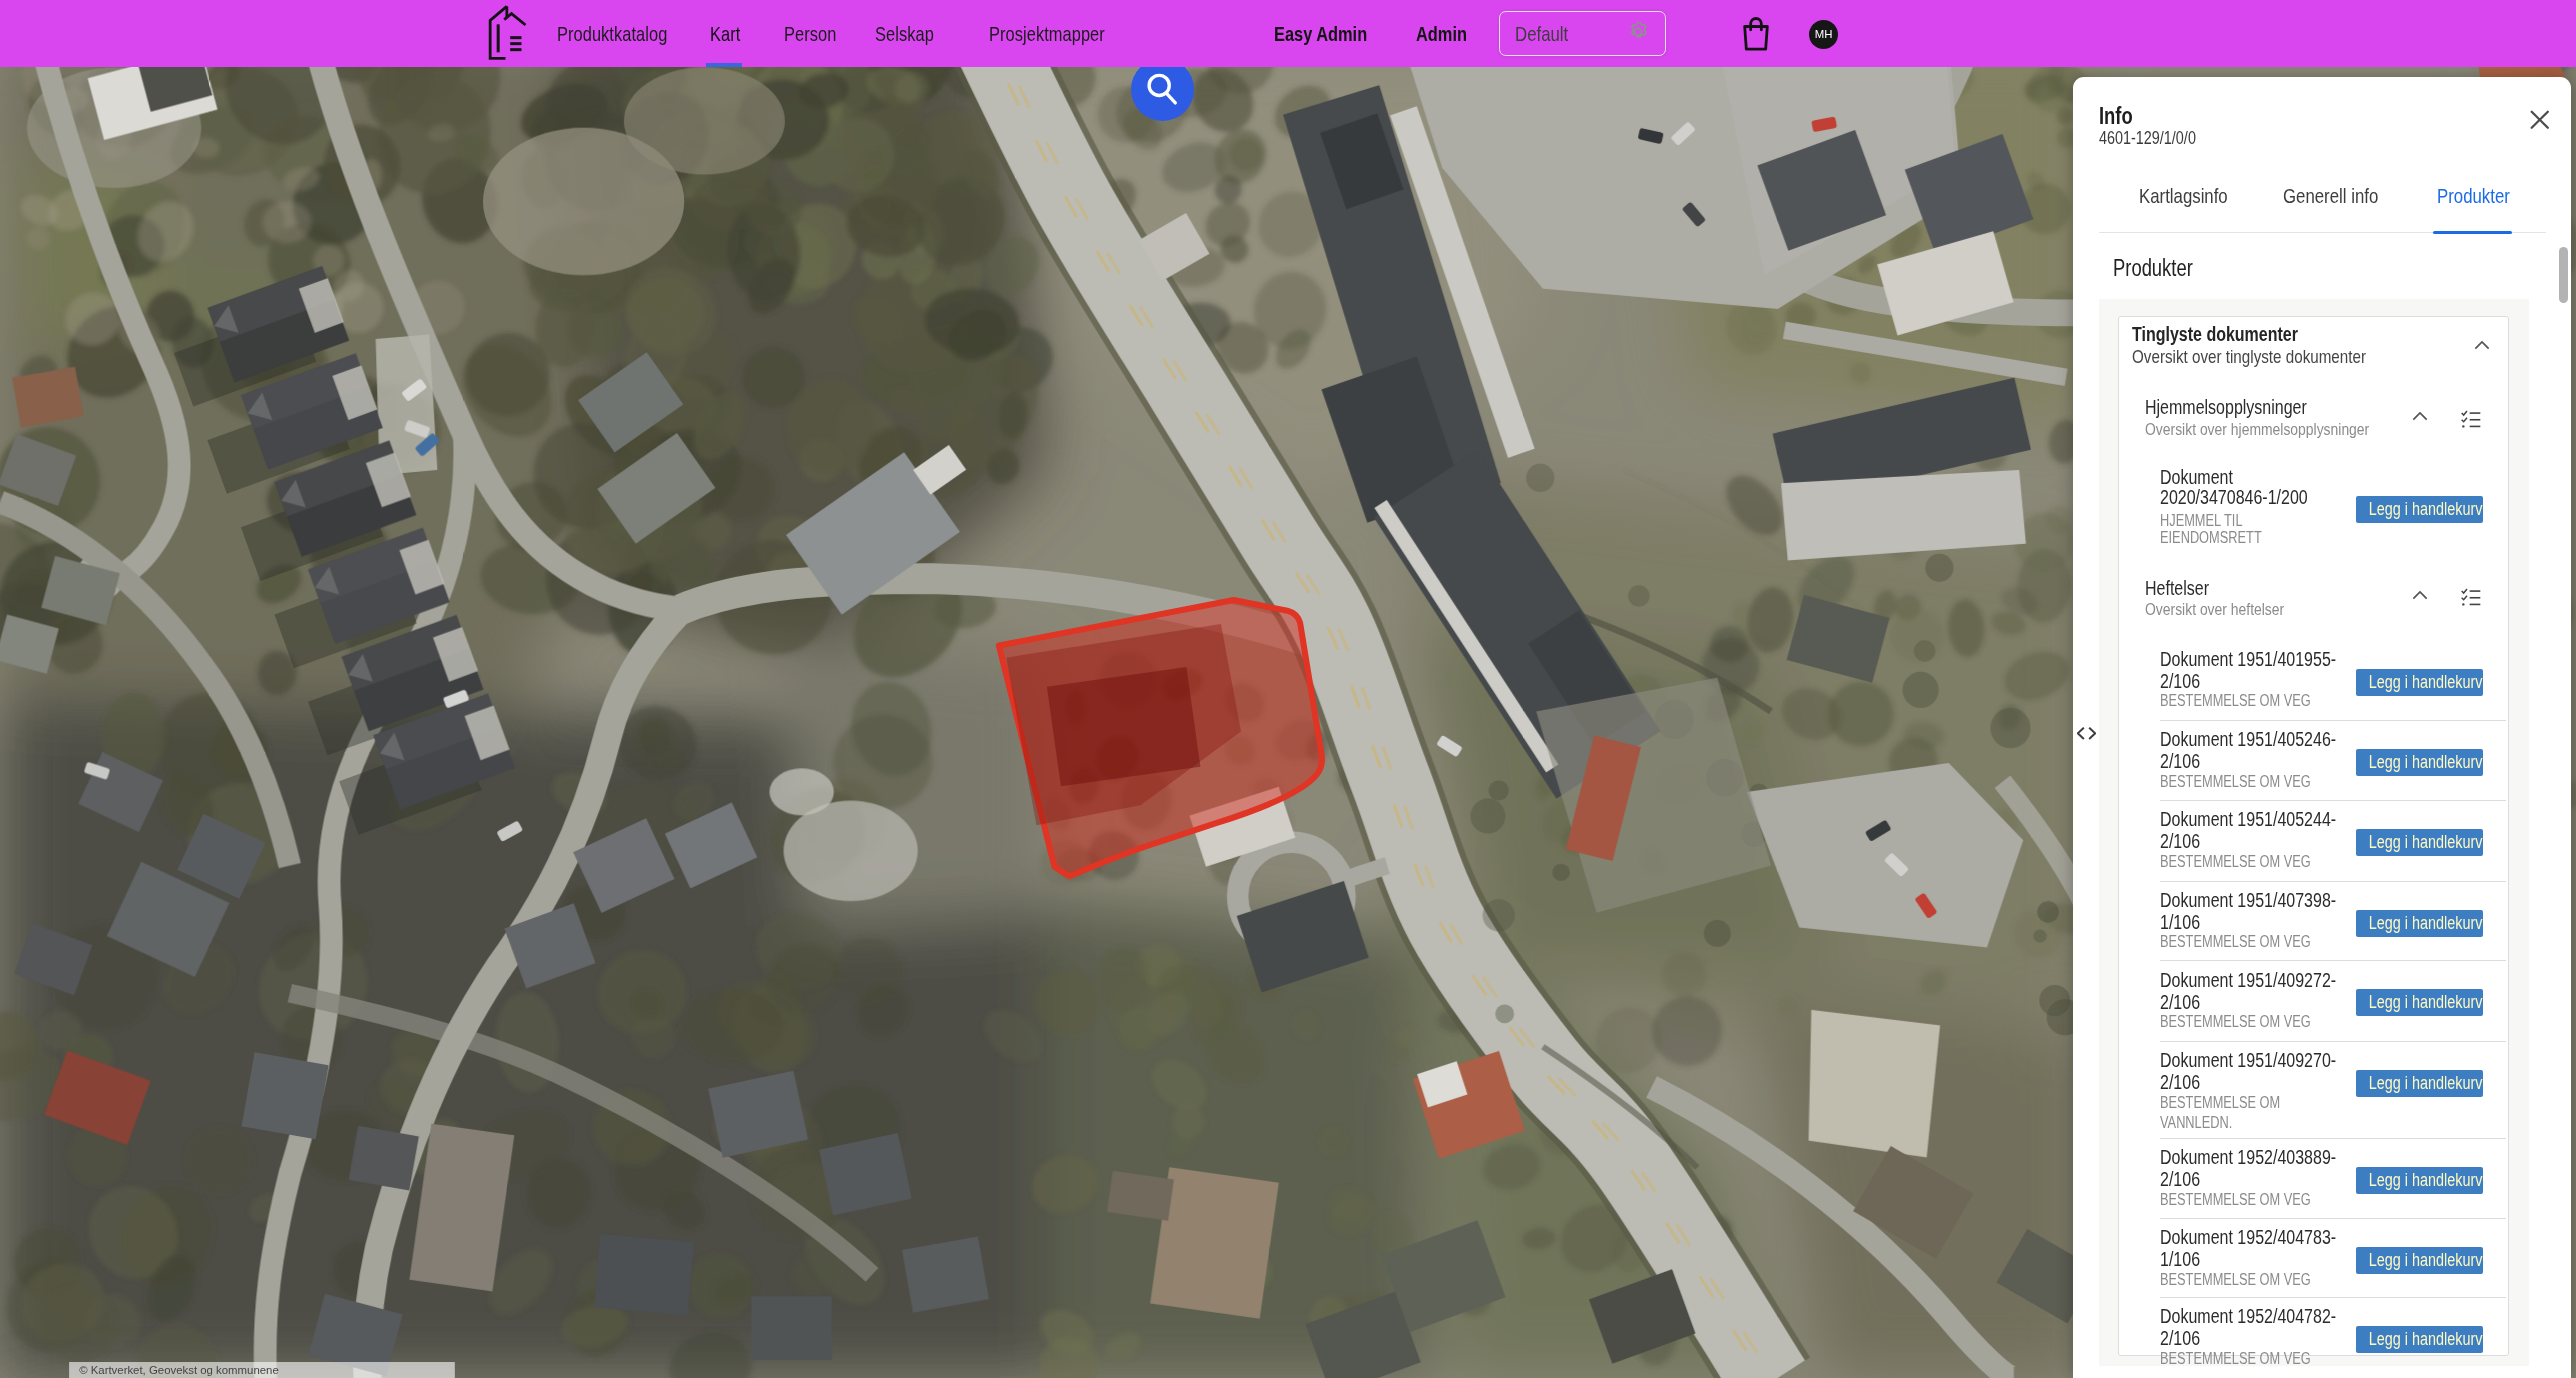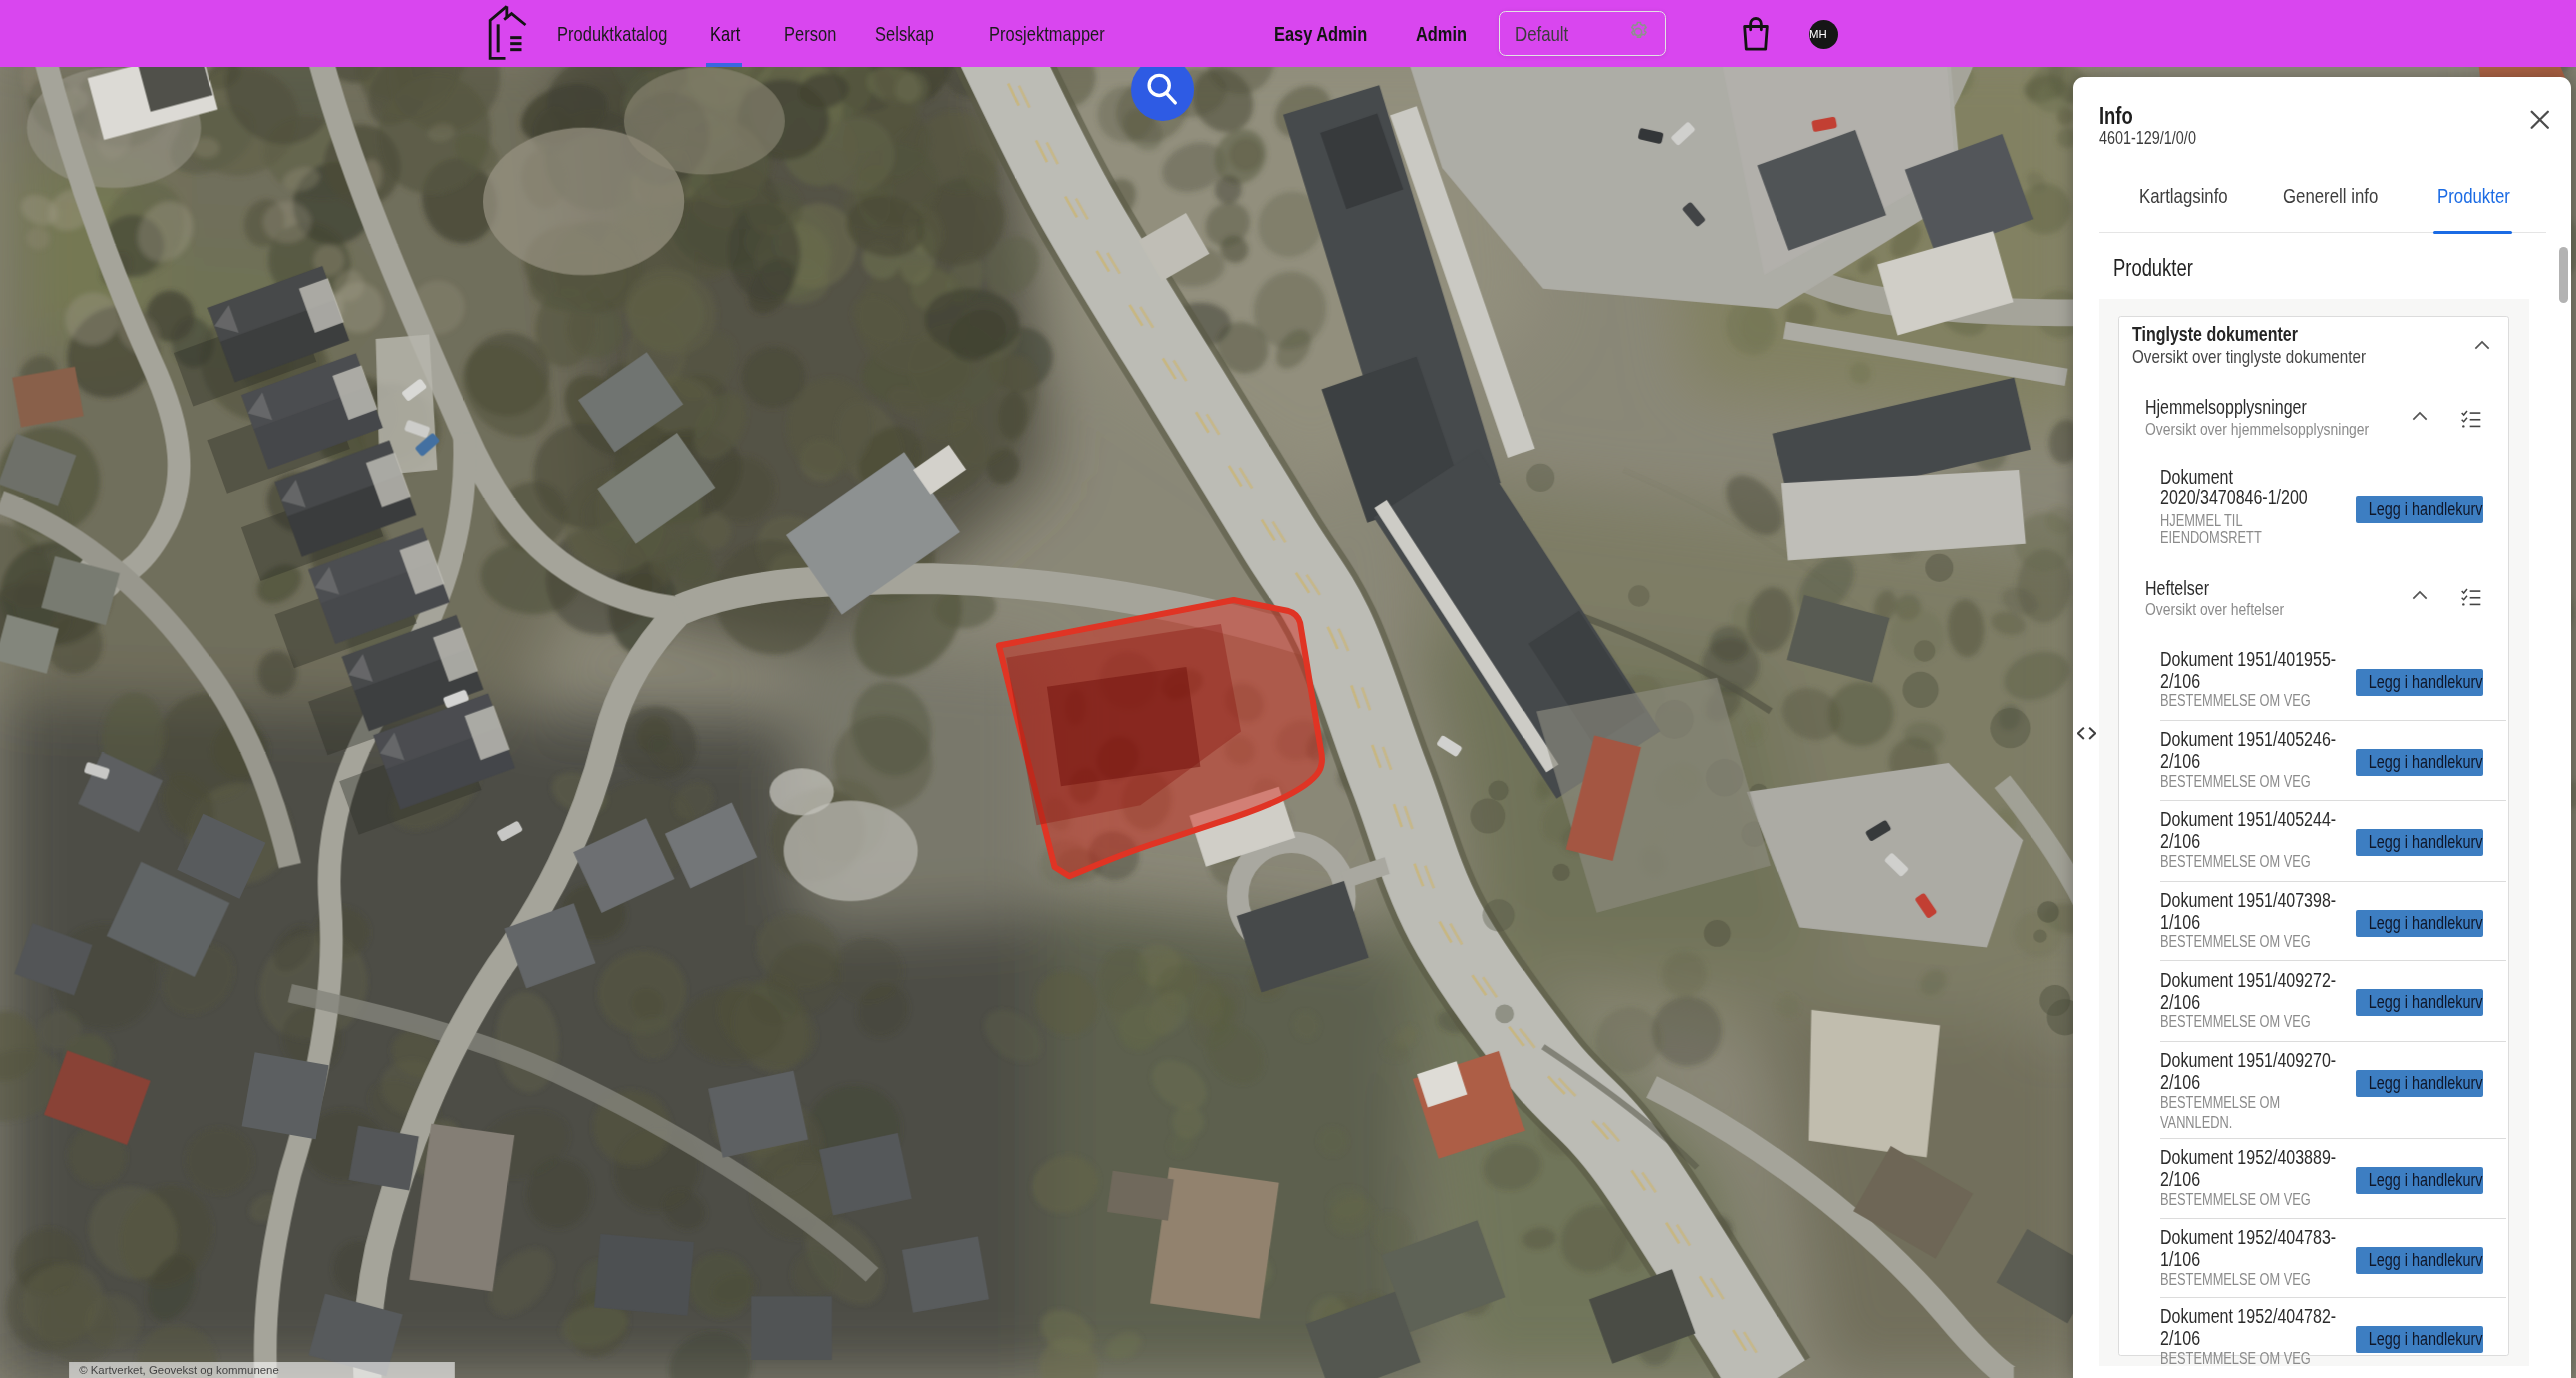--- a/index.html
+++ b/index.html
@@ -11,21 +11,21 @@
   #nav{position:absolute;left:0;top:0;width:2576px;height:67px;background:#d946ef;z-index:30;}
   #nav .link{position:absolute;top:0;height:67px;line-height:67px;font-size:21px;color:#1c1c1c;
       letter-spacing:0.1px;transform:scaleX(0.78);transform-origin:left center;white-space:nowrap;}
   #nav .blink{position:absolute;top:0;height:67px;line-height:67px;font-size:21px;font-weight:700;color:#141414;
       transform:scaleX(0.78);transform-origin:left center;white-space:nowrap;}
   #panel{position:absolute;left:2073px;top:77px;width:498px;height:1301px;background:#fff;
         border-radius:10.7px 10.7px 0 0;box-shadow:0 1.3px 17.4px rgba(0,0,0,.3);z-index:20;}
   #panel .tab{position:absolute;top:107px;font-size:21px;color:#3d3d3d;
       transform:scaleX(0.8);transform-origin:left top;white-space:nowrap;}
   .buybtn{position:absolute;width:127px;height:27px;background:#3d7ec2;border-radius:2px;
-          color:#0f172a;font-size:18px;text-align:center;line-height:27px;white-space:nowrap;}
+          color:#fef9c3;font-size:18px;text-align:center;line-height:27px;white-space:nowrap;}
   .buybtn span{display:block;width:100%;transform:scaleX(0.8);transform-origin:center center;}
 </style>
 </head>
 <body>
 <svg style="position:absolute;left:0;top:0" width="2576" height="1379" viewBox="0 0 3840 2055">
 <defs>
 <filter id="soft" x="-20%" y="-20%" width="140%" height="140%">
         <feGaussianBlur stdDeviation="45"></feGaussianBlur>
       </filter>
 <filter id="soft2" x="-20%" y="-20%" width="140%" height="140%">
@@ -771,21 +771,21 @@
       <path fill="none" stroke="#8f8f8f" stroke-width="1.6" d="M12 8.4a3.6 3.6 0 1 0 0 7.2 3.6 3.6 0 0 0 0-7.2Zm8-.9-1.5-2.6-2 .6a6 6 0 0 0-1.7-1l-.4-2h-3l-.4 2a6 6 0 0 0-1.7 1l-2-.6L5.8 7.5l1.5 1.4a6 6 0 0 0 0 2l-1.5 1.4 1.5 2.6 2-.6a6 6 0 0 0 1.7 1l.4 2h3l.4-2a6 6 0 0 0 1.7-1l2 .6 1.5-2.6-1.5-1.4a6 6 0 0 0 0-2Z"></path>
     </svg>
   </div>
 
   <svg class="abs" style="left:1740px;top:17.4px" width="32" height="35" viewBox="0 0 48 52">
     <path d="M7,14 L41,14 L38.5,48 L9.5,48 Z" fill="none" stroke="#131313" stroke-width="4.2" stroke-linejoin="round"></path>
     <path d="M16,19 L16,10 a8,8 0 0 1 16,0 L32,19" fill="none" stroke="#131313" stroke-width="4.2" stroke-linecap="round"></path>
   </svg>
 
   <div class="abs" style="left:1809px;top:19.5px;width:29px;height:29px;border-radius:50%;background:#161616;color:#fff;
-       font-size:11.4px;text-align:left;line-height:29px;">MH</div>
+       font-size:11.4px;text-align:center;line-height:29px;">MH</div>
 </div>
 
 <div id="panel">
 
   <div class="abs" style="left:26px;top:222px;width:430px;height:1067px;background:#f7f7f6;"></div>
 
   <div class="abs" style="left:45px;top:239px;width:389px;height:1038px;background:#fff;border:1.3px solid #dcdcdc;border-radius:2.7px;"></div>
 
   <svg class="abs" style="left:456px;top:32px" width="21.5" height="21.5" viewBox="0 0 32 32">
     <line x1="4" y1="4" x2="28" y2="28" stroke="#4c4c4c" stroke-width="3.4" stroke-linecap="round"></line>

